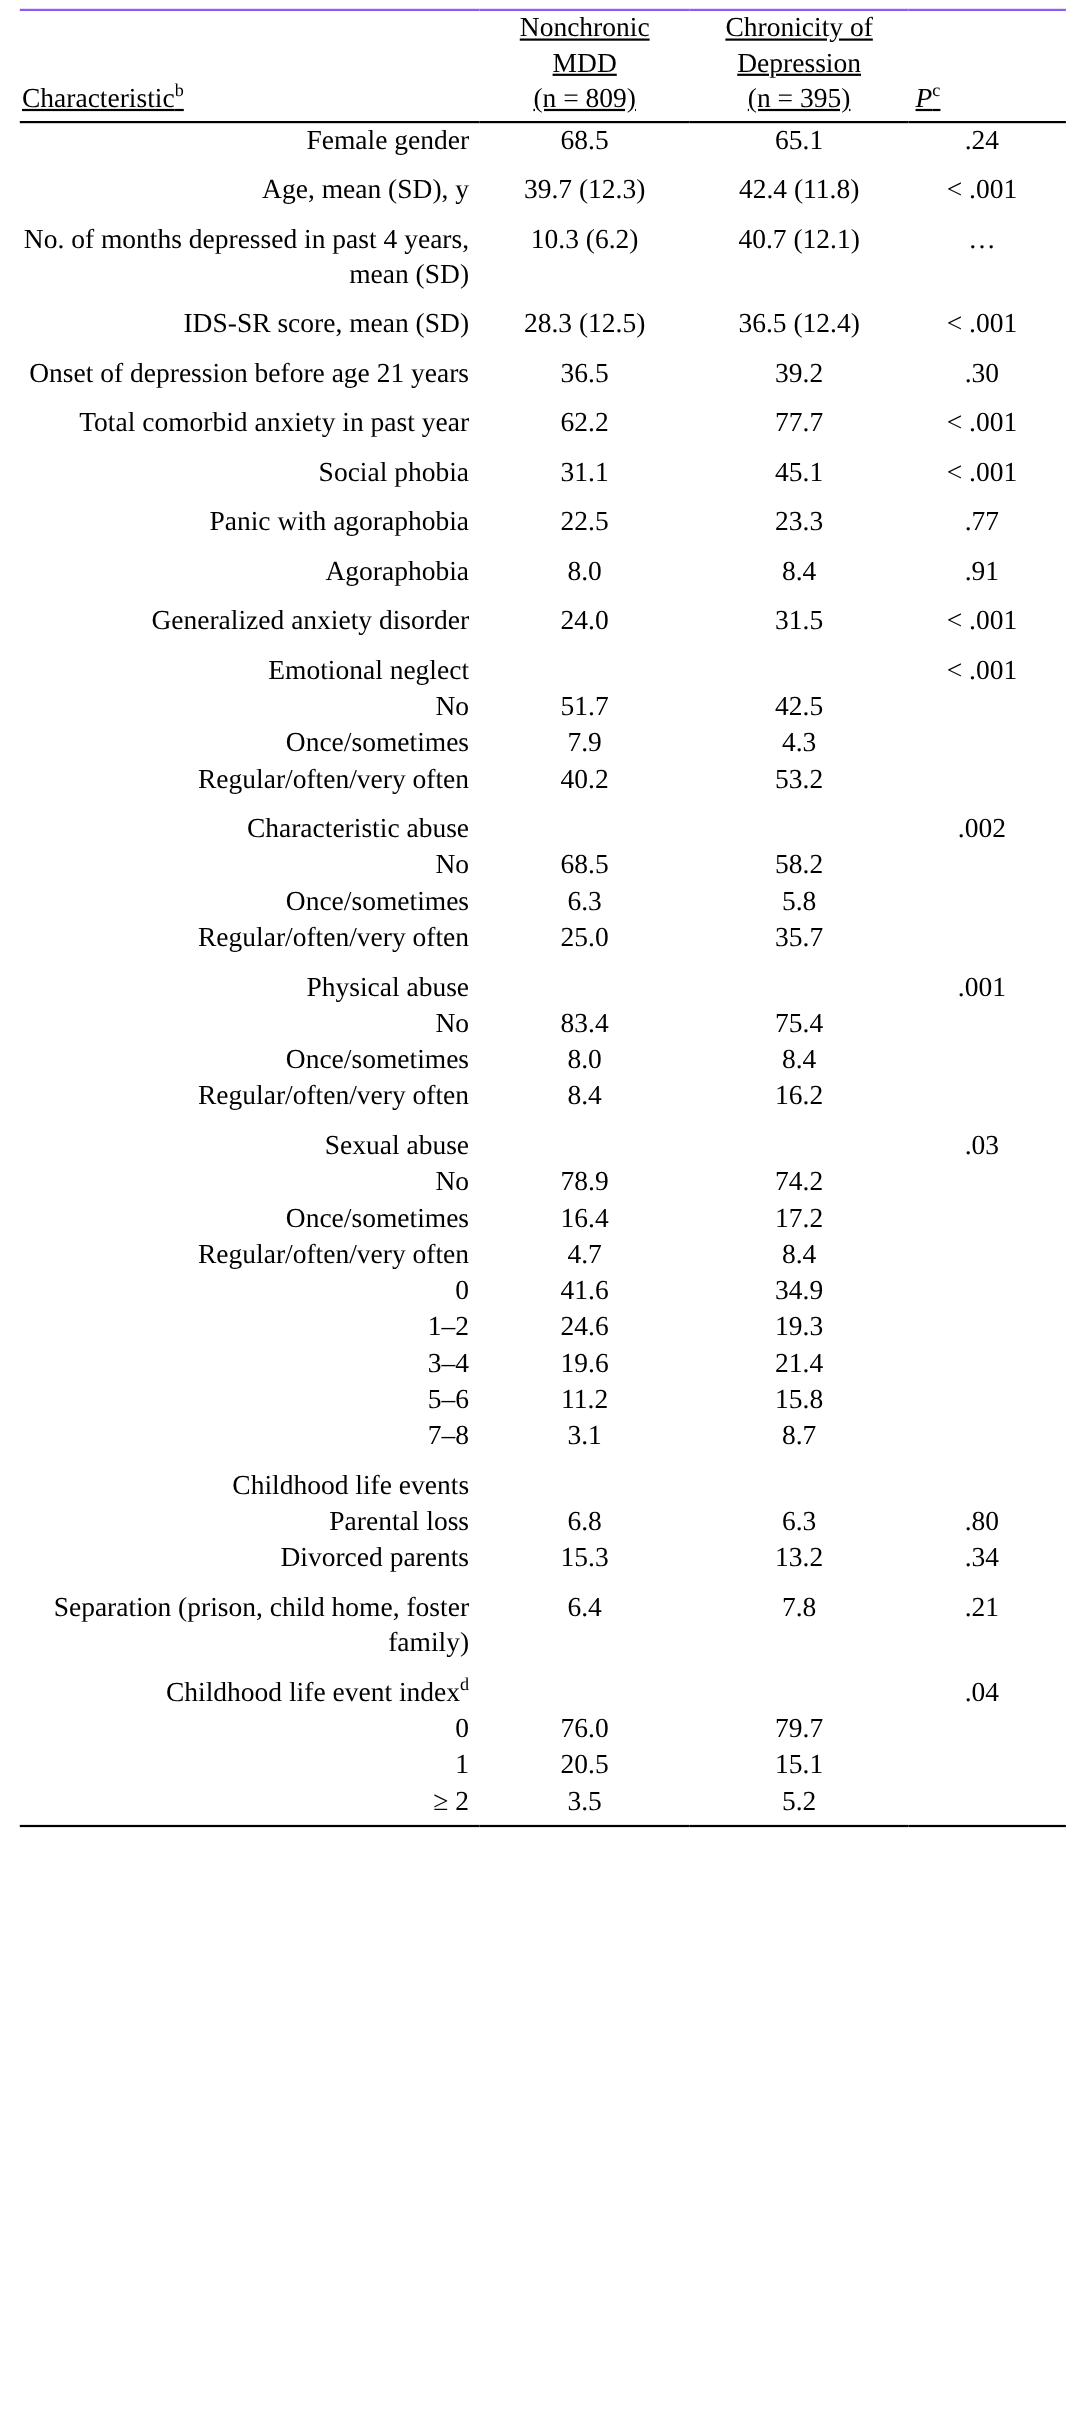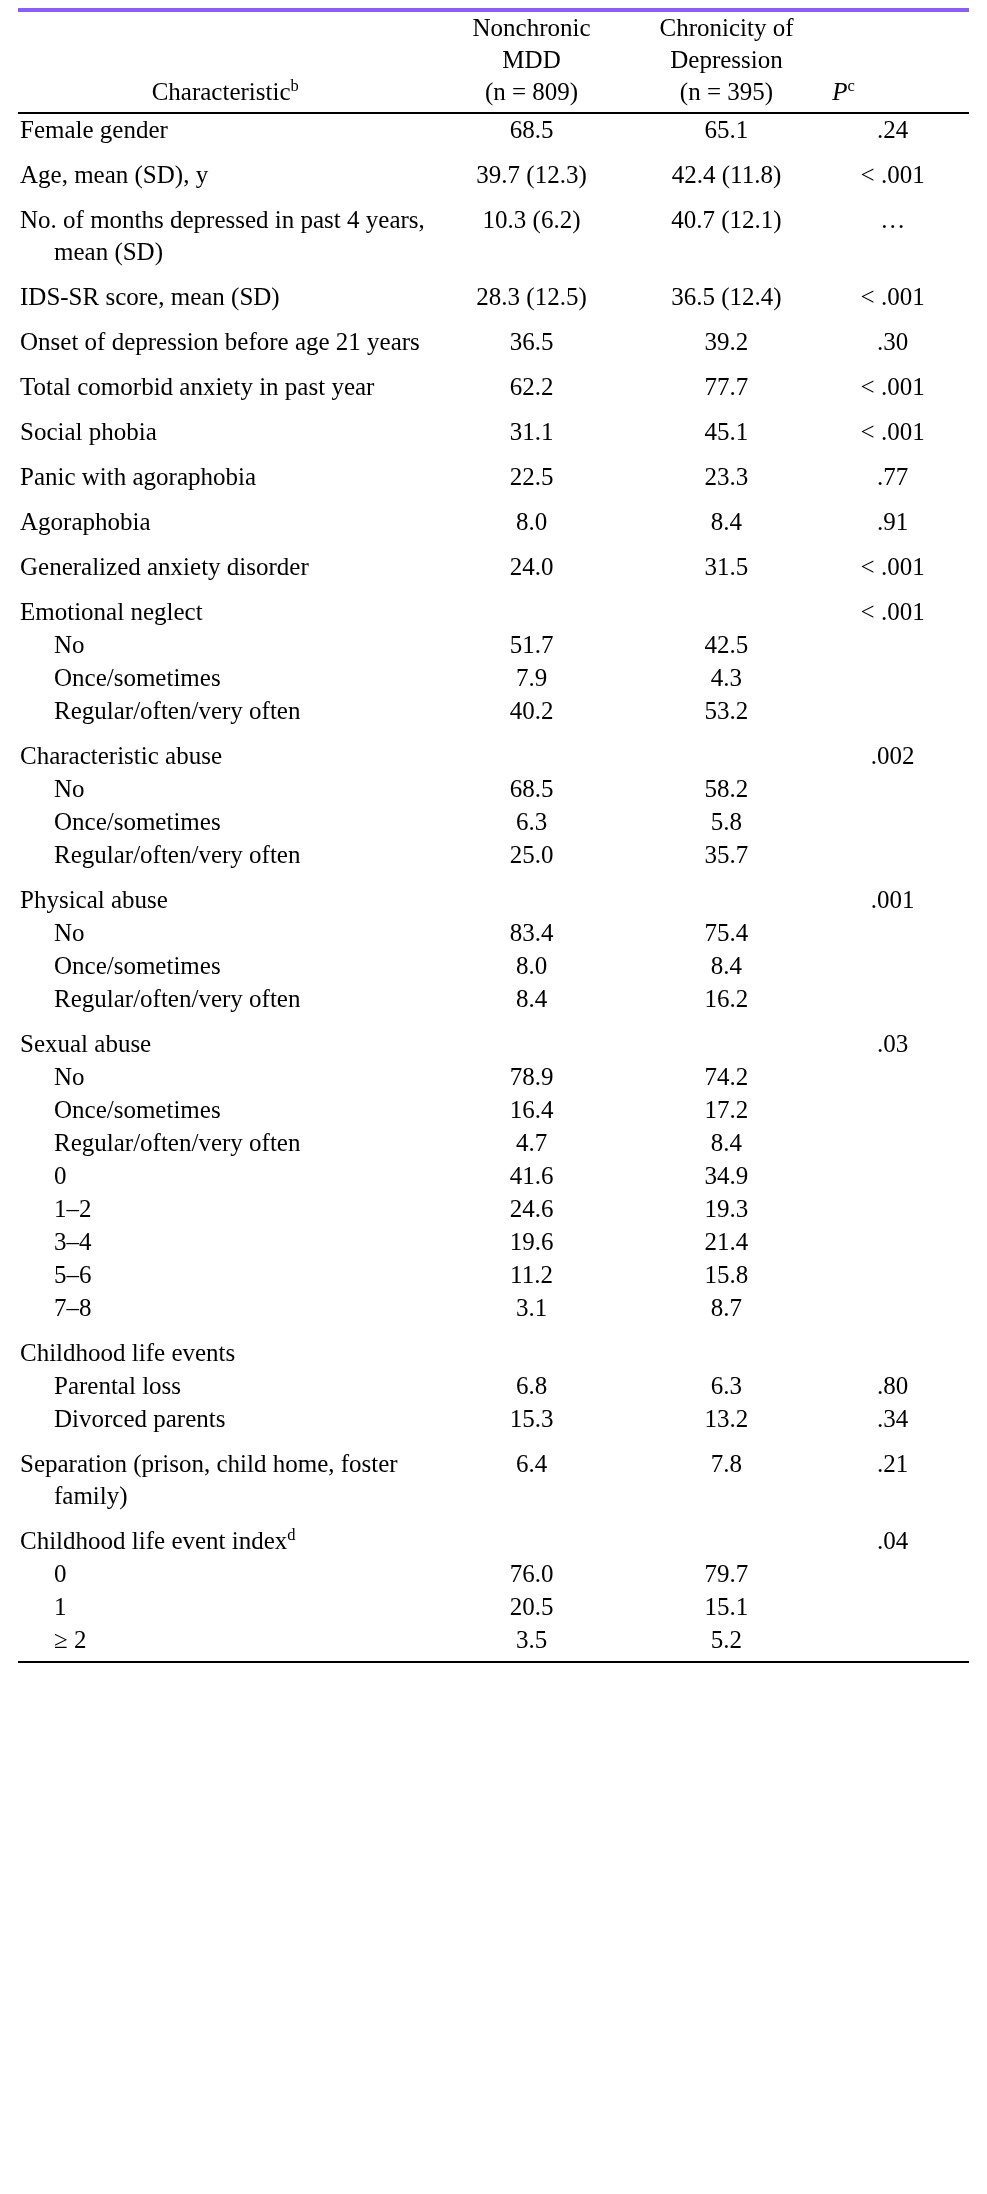--- a/index.html
+++ b/index.html
@@ -27,39 +27,39 @@
   table.data-table col.c-v1 { width: 20%; }
   table.data-table col.c-v2 { width: 21%; }
   table.data-table col.c-p { width: 15%; }
 
   thead td {
     vertical-align: bottom;
     padding: 0 6px 4px 6px;
     text-align: center;
   }
   thead td.char-head {
-    text-align: center;
+    text-align: left;
     padding-left: 2px;
   }
   thead td.p-head {
     text-align: left;
     padding-right: 16px;
   }
   .hdr-line { display: block; white-space: nowrap; }
 
-  .rule-top { border-top: 4px solid #8b5cf6; }
+  .rule-top { border-top: 2px solid #8b5cf6; text-decoration: underline; }
   .rule-bottom { border-bottom: 2px solid #000; }
 
   tbody tr > td {
     vertical-align: top;
     padding: 0 6px;
     text-align: center;
   }
   tbody tr > td.char {
-    text-align: left;
+    text-align: right;
     padding-left: 2px;
     padding-right: 10px;
     margin-top: 12px;
   }
   tbody tr > td.pval {
     text-align: center;
     padding-right: 16px;
     white-space: nowrap;
   }
   tbody tr.group-start > td { padding-top: 13px; }

